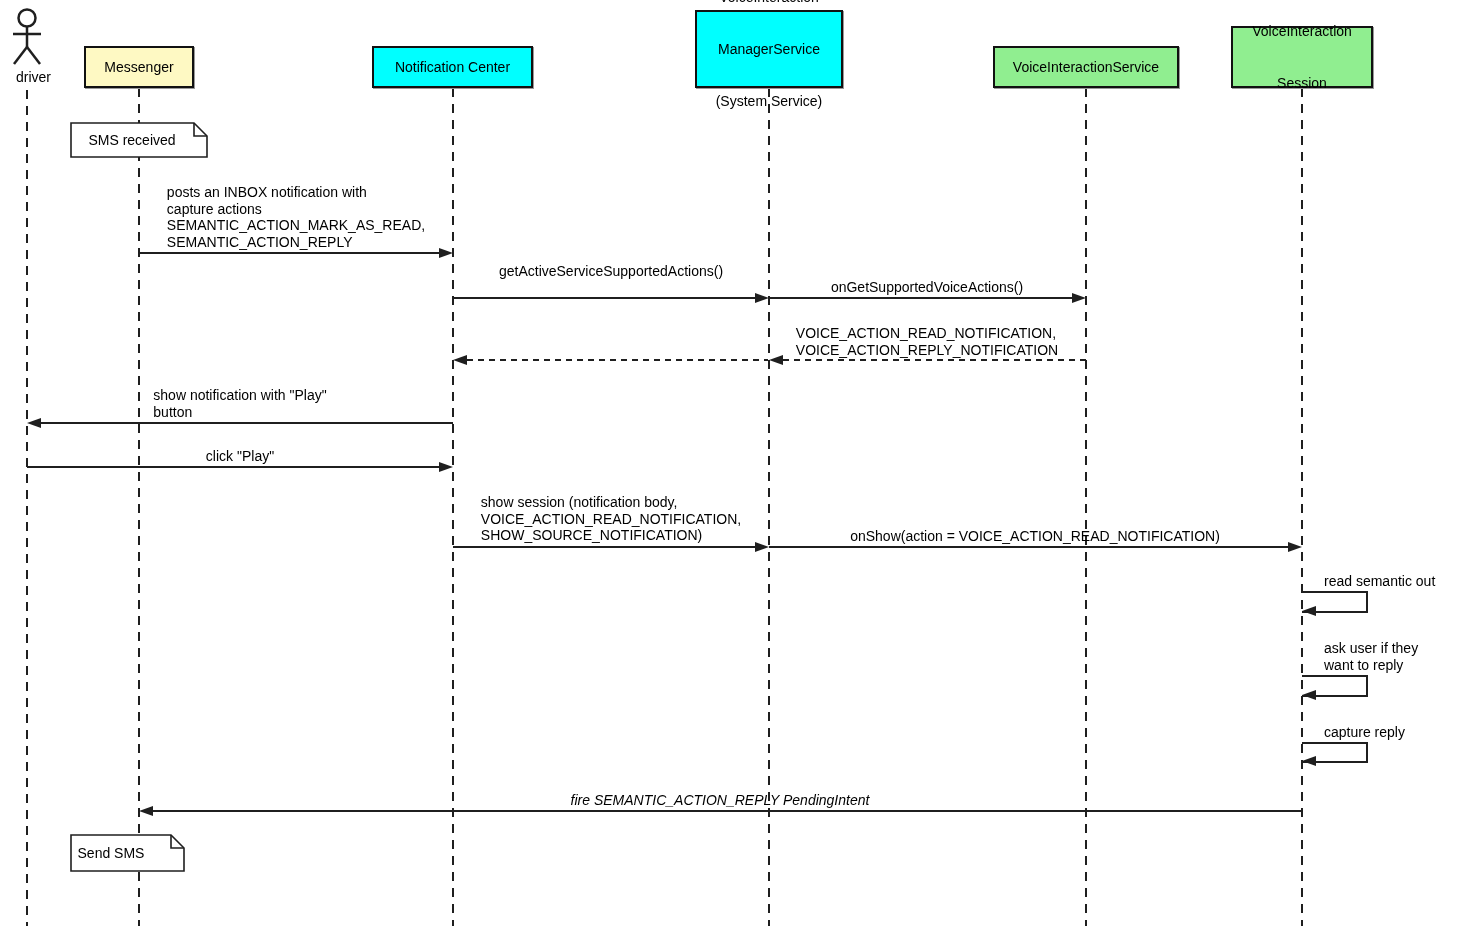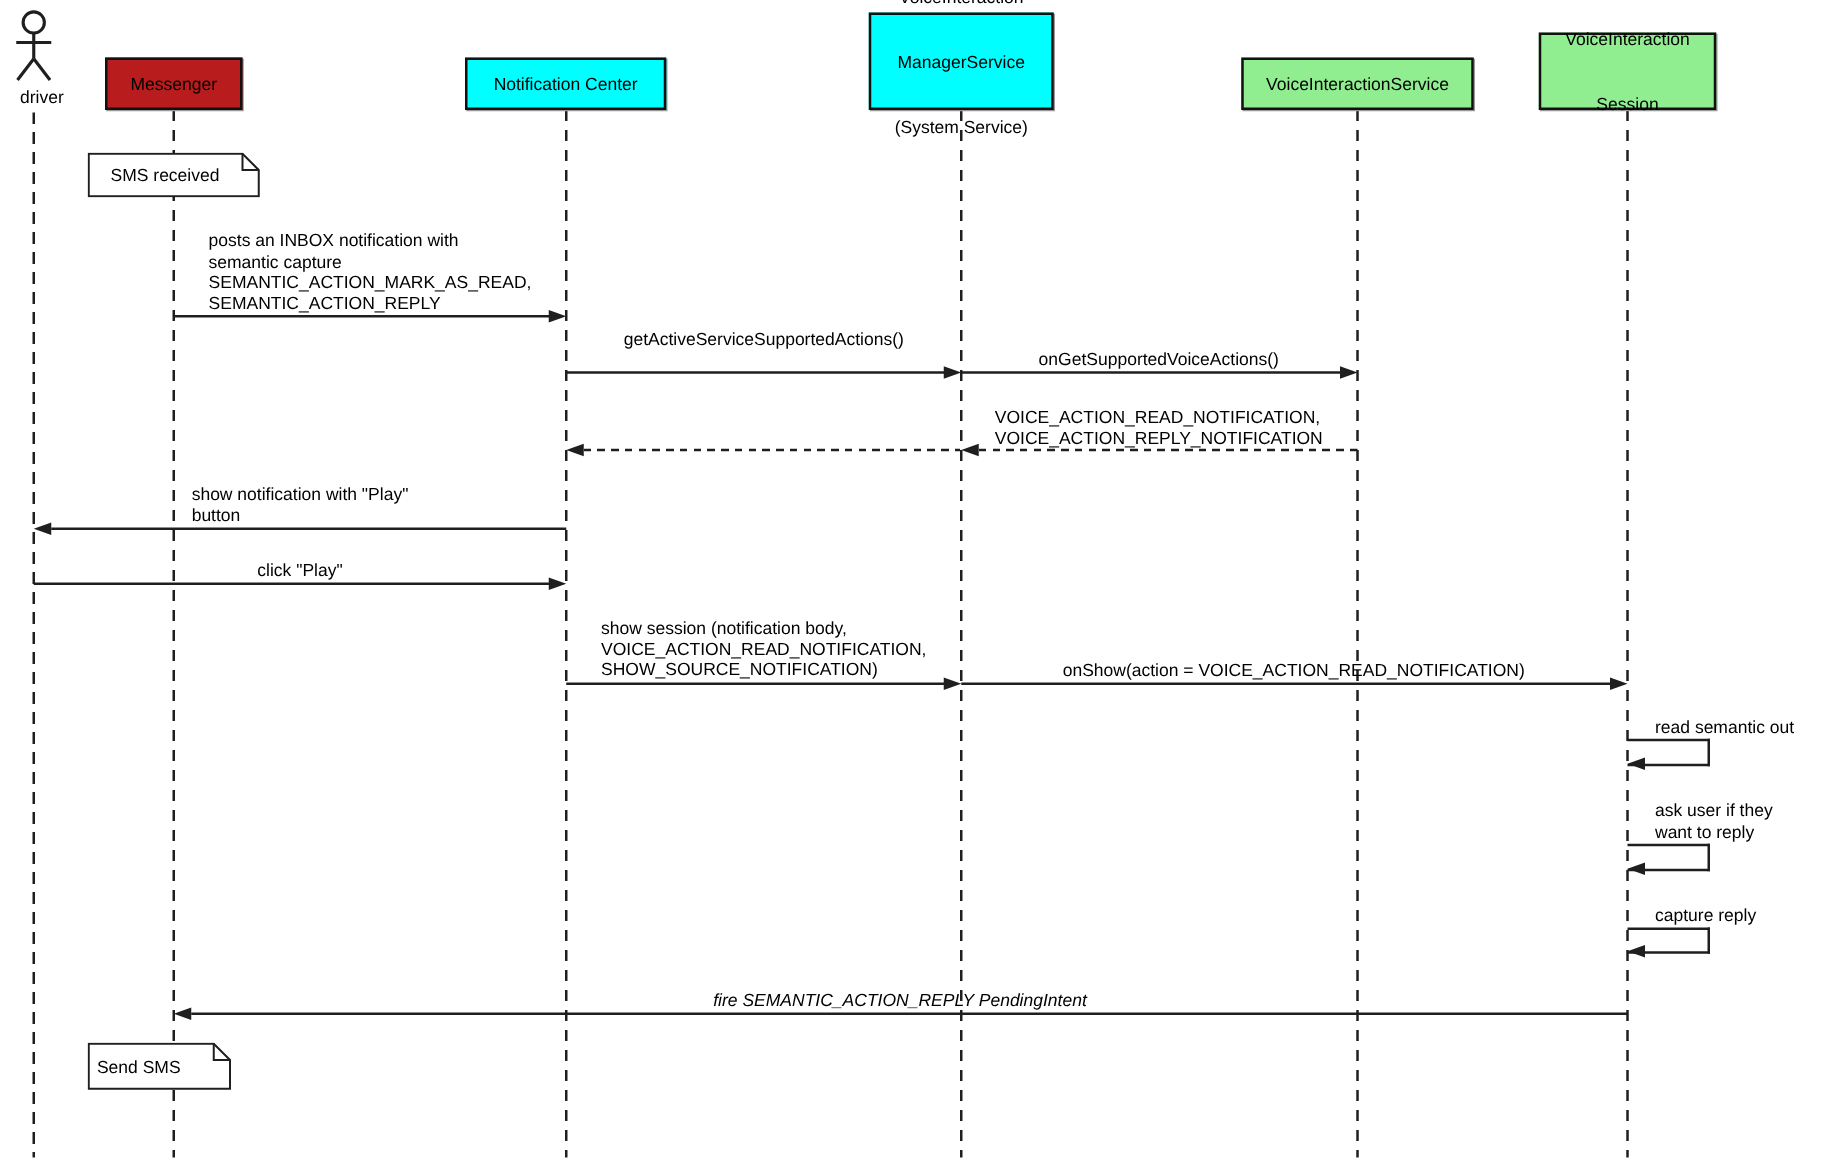--- a/index.html
+++ b/index.html
@@ -50,21 +50,21 @@
 
   <svg class="actor-figure" style="left:5px; top:6px;" width="44" height="62" viewBox="0 0 44 62">
     <circle cx="22" cy="12" r="8.5" fill="none" stroke="#1f1f1f" stroke-width="2.5"></circle>
     <line x1="22" y1="20.5" x2="22" y2="41" stroke="#1f1f1f" stroke-width="2.5"></line>
     <line x1="8" y1="28" x2="36" y2="28" stroke="#1f1f1f" stroke-width="2.5"></line>
     <line x1="22" y1="41" x2="9" y2="58" stroke="#1f1f1f" stroke-width="2.5"></line>
     <line x1="22" y1="41" x2="35" y2="58" stroke="#1f1f1f" stroke-width="2.5"></line>
   </svg>
   <span class="actor-label" style="left:0px; top:69px; width:54px;">driver</span>
 
-  <div class="participant" style="left: 84px; top: 46px; width: 110px; height: 42px; background-color: #b91c1c;">
+  <div class="participant" style="left: 84px; top: 46px; width: 110px; height: 42px; background-color: #fef9c3;">
     <span>Messenger</span>
   </div>
   <div class="participant" style="left: 372px; top: 46px; width: 161px; height: 42px; background-color: rgb(0, 255, 255);">
     <span>Notification Center</span>
   </div>
   <div class="participant" style="left: 695px; top: 10px; width: 148px; height: 78px; background-color: rgb(0, 255, 255);">
     <span>VoiceInteraction</span>
     <span>ManagerService</span>
     <span>(System Service)</span>
   </div>
@@ -79,21 +79,21 @@
   <div class="note" style="left:70px; top:122px; width:138px; height:36px;">
     <svg width="138" height="36" viewBox="0 0 138 36">
       <path d="M1,1 L124,1 L137,14 L137,35 L1,35 Z" fill="#FFFFFF" stroke="#1f1f1f" stroke-width="1.6"></path>
       <path d="M124,1 L124,14 L137,14" fill="none" stroke="#1f1f1f" stroke-width="1.6"></path>
     </svg>
     <span class="note-text">SMS received</span>
   </div>
 
   <div class="msg-label centered" style="left:296px; top:184px;">
     <div>posts an INBOX notification with</div>
-    <div>semantic capture</div>
+    <div>capture actions</div>
     <div>SEMANTIC_ACTION_MARK_AS_READ,</div>
     <div>SEMANTIC_ACTION_REPLY</div>
   </div>
   <div class="solid-line" style="left:139px; top:252px; width:302px;"></div>
   <div class="head right" style="left:439px; top:248px;"></div>
 
   <div class="msg-label centered" style="left:611px; top:263px;">
     <div>getActiveServiceSupportedActions()</div>
   </div>
   <div class="solid-line" style="left:453px; top:297px; width:304px;"></div>

